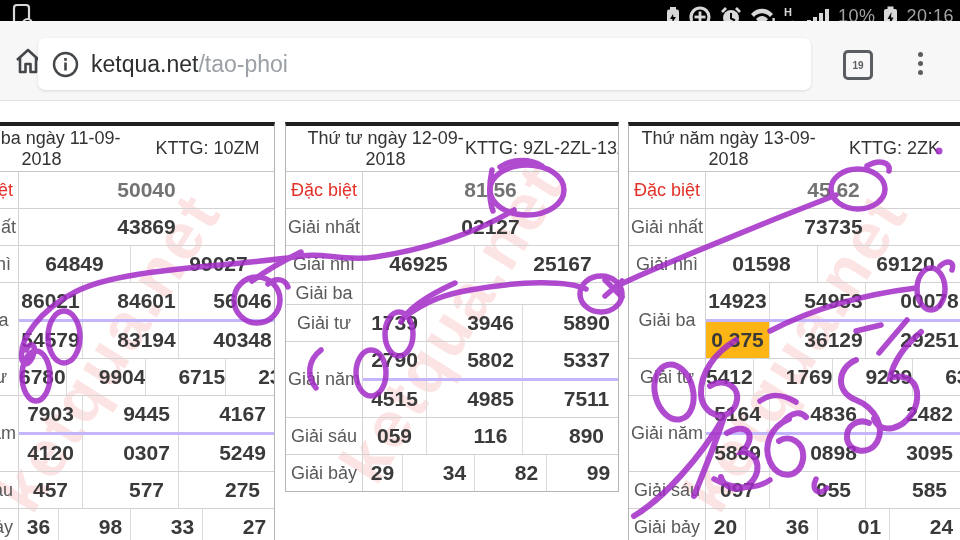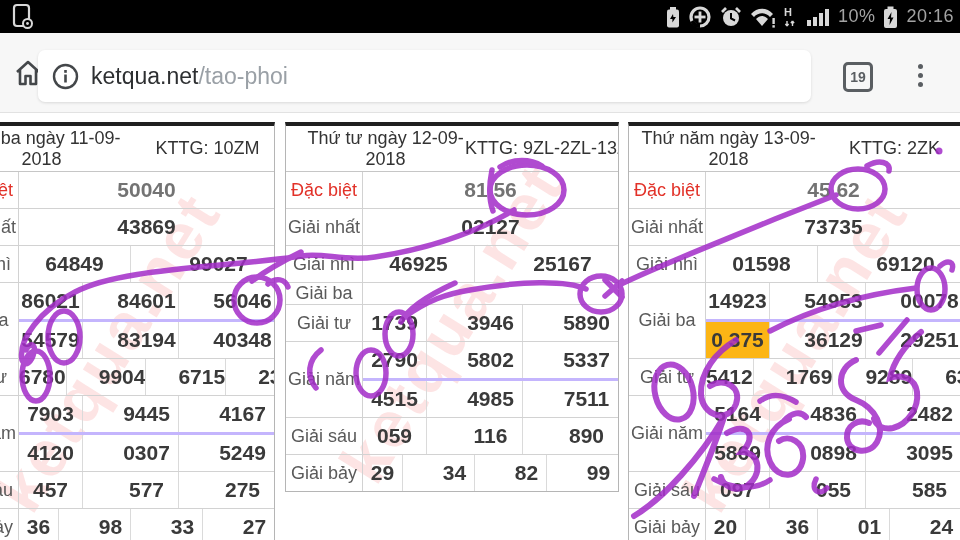--- a/index.html
+++ b/index.html
@@ -11,35 +11,35 @@
   .statusbar{
     position:absolute;top:0;left:0;width:960px;height:33px;background:#000;
     display:flex;align-items:center;justify-content:space-between;z-index:20;
   }
   .sb-left{margin-left:10px;display:flex;align-items:center;}
   .sb-right{margin-right:6px;display:flex;align-items:center;gap:7px;color:#ececec;font-size:18px;}
   .sb-right svg{display:block;}
   .sb-text{color:#a3a3a3;font-size:18px;letter-spacing:0.5px;}
   
   .toolbar{
-    position:absolute;top:33px;left:0;width:960px;height:79px;background:#f7f7f7;
+    position:absolute;top:21px;left:0;width:960px;height:79px;background:#f7f7f7;
     border-bottom:1px solid #e2e2e2;z-index:20;
   }
   .home-btn{position:absolute;left:10px;top:22px;width:36px;height:36px;display:flex;align-items:center;justify-content:center;}
   .urlbar{
     position:absolute;left:38px;top:17px;width:773px;height:52px;background:#ffffff;
     border-radius:7px;box-shadow:0 1px 3px rgba(0,0,0,0.12);display:flex;align-items:center;
   }
   .info-icon{margin-left:14px;flex:none;}
   .url-text{margin-left:12px;font-size:23px;white-space:nowrap;}
   .url-host{color:#2d2f31;}
   .url-path{color:#9aa0a6;}
   .tabs-btn{
     position:absolute;left:843px;top:29px;width:24px;height:24px;border:3px solid #5a5e62;border-radius:5px;
-    display:flex;align-items:center;justify-content:center;font-size:14px;font-weight:bold;color:#5a5e62;
+    display:flex;align-items:center;justify-content:center;font-size:10px;font-weight:bold;color:#5a5e62;
   }
   .menu-btn{position:absolute;left:908px;top:24px;width:24px;height:36px;display:flex;flex-direction:column;align-items:center;justify-content:center;gap:4px;}
   .menu-btn i{width:5px;height:5px;border-radius:50%;background:#5a5e62;}
   
   .tbl{
     position:absolute;top:122px;width:334px;background:#fff;
     border:1px solid #b5b5b5;border-top:4px solid #202020;overflow:hidden;box-sizing:border-box;
   }
   .t0{left:-59px;} .t1{left:285px;} .t2{left:628px;}
   .wm{

